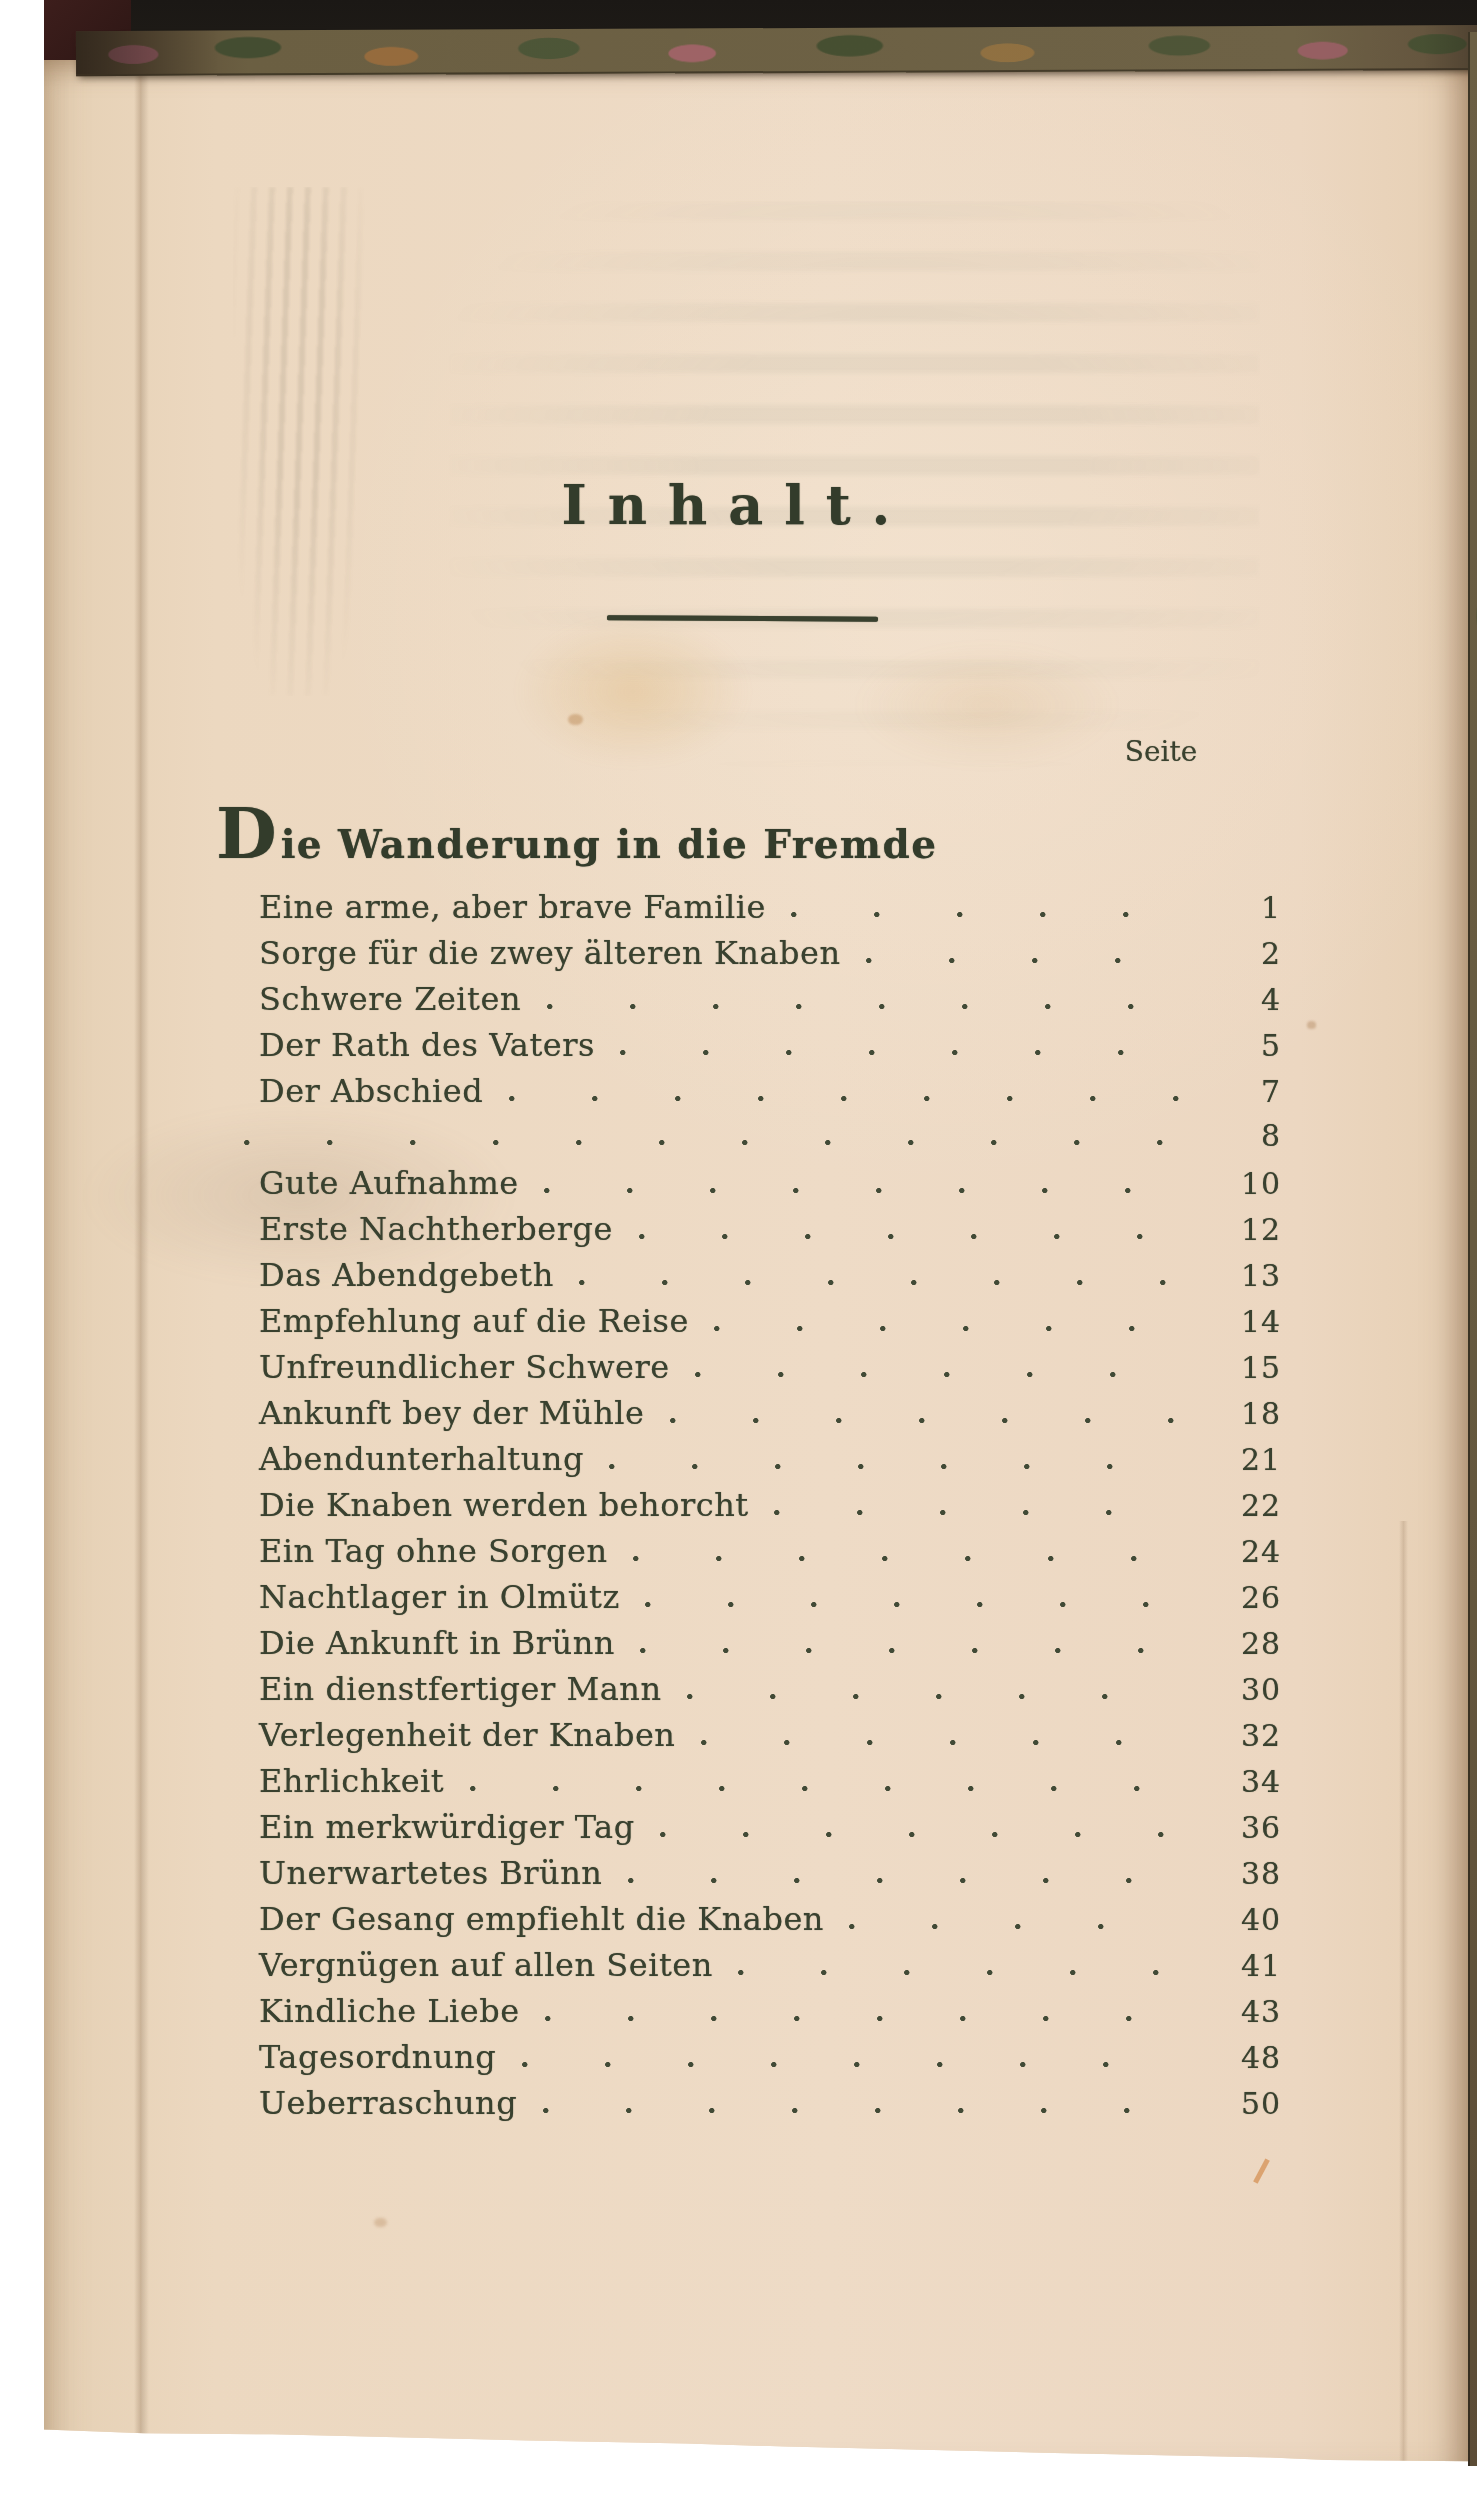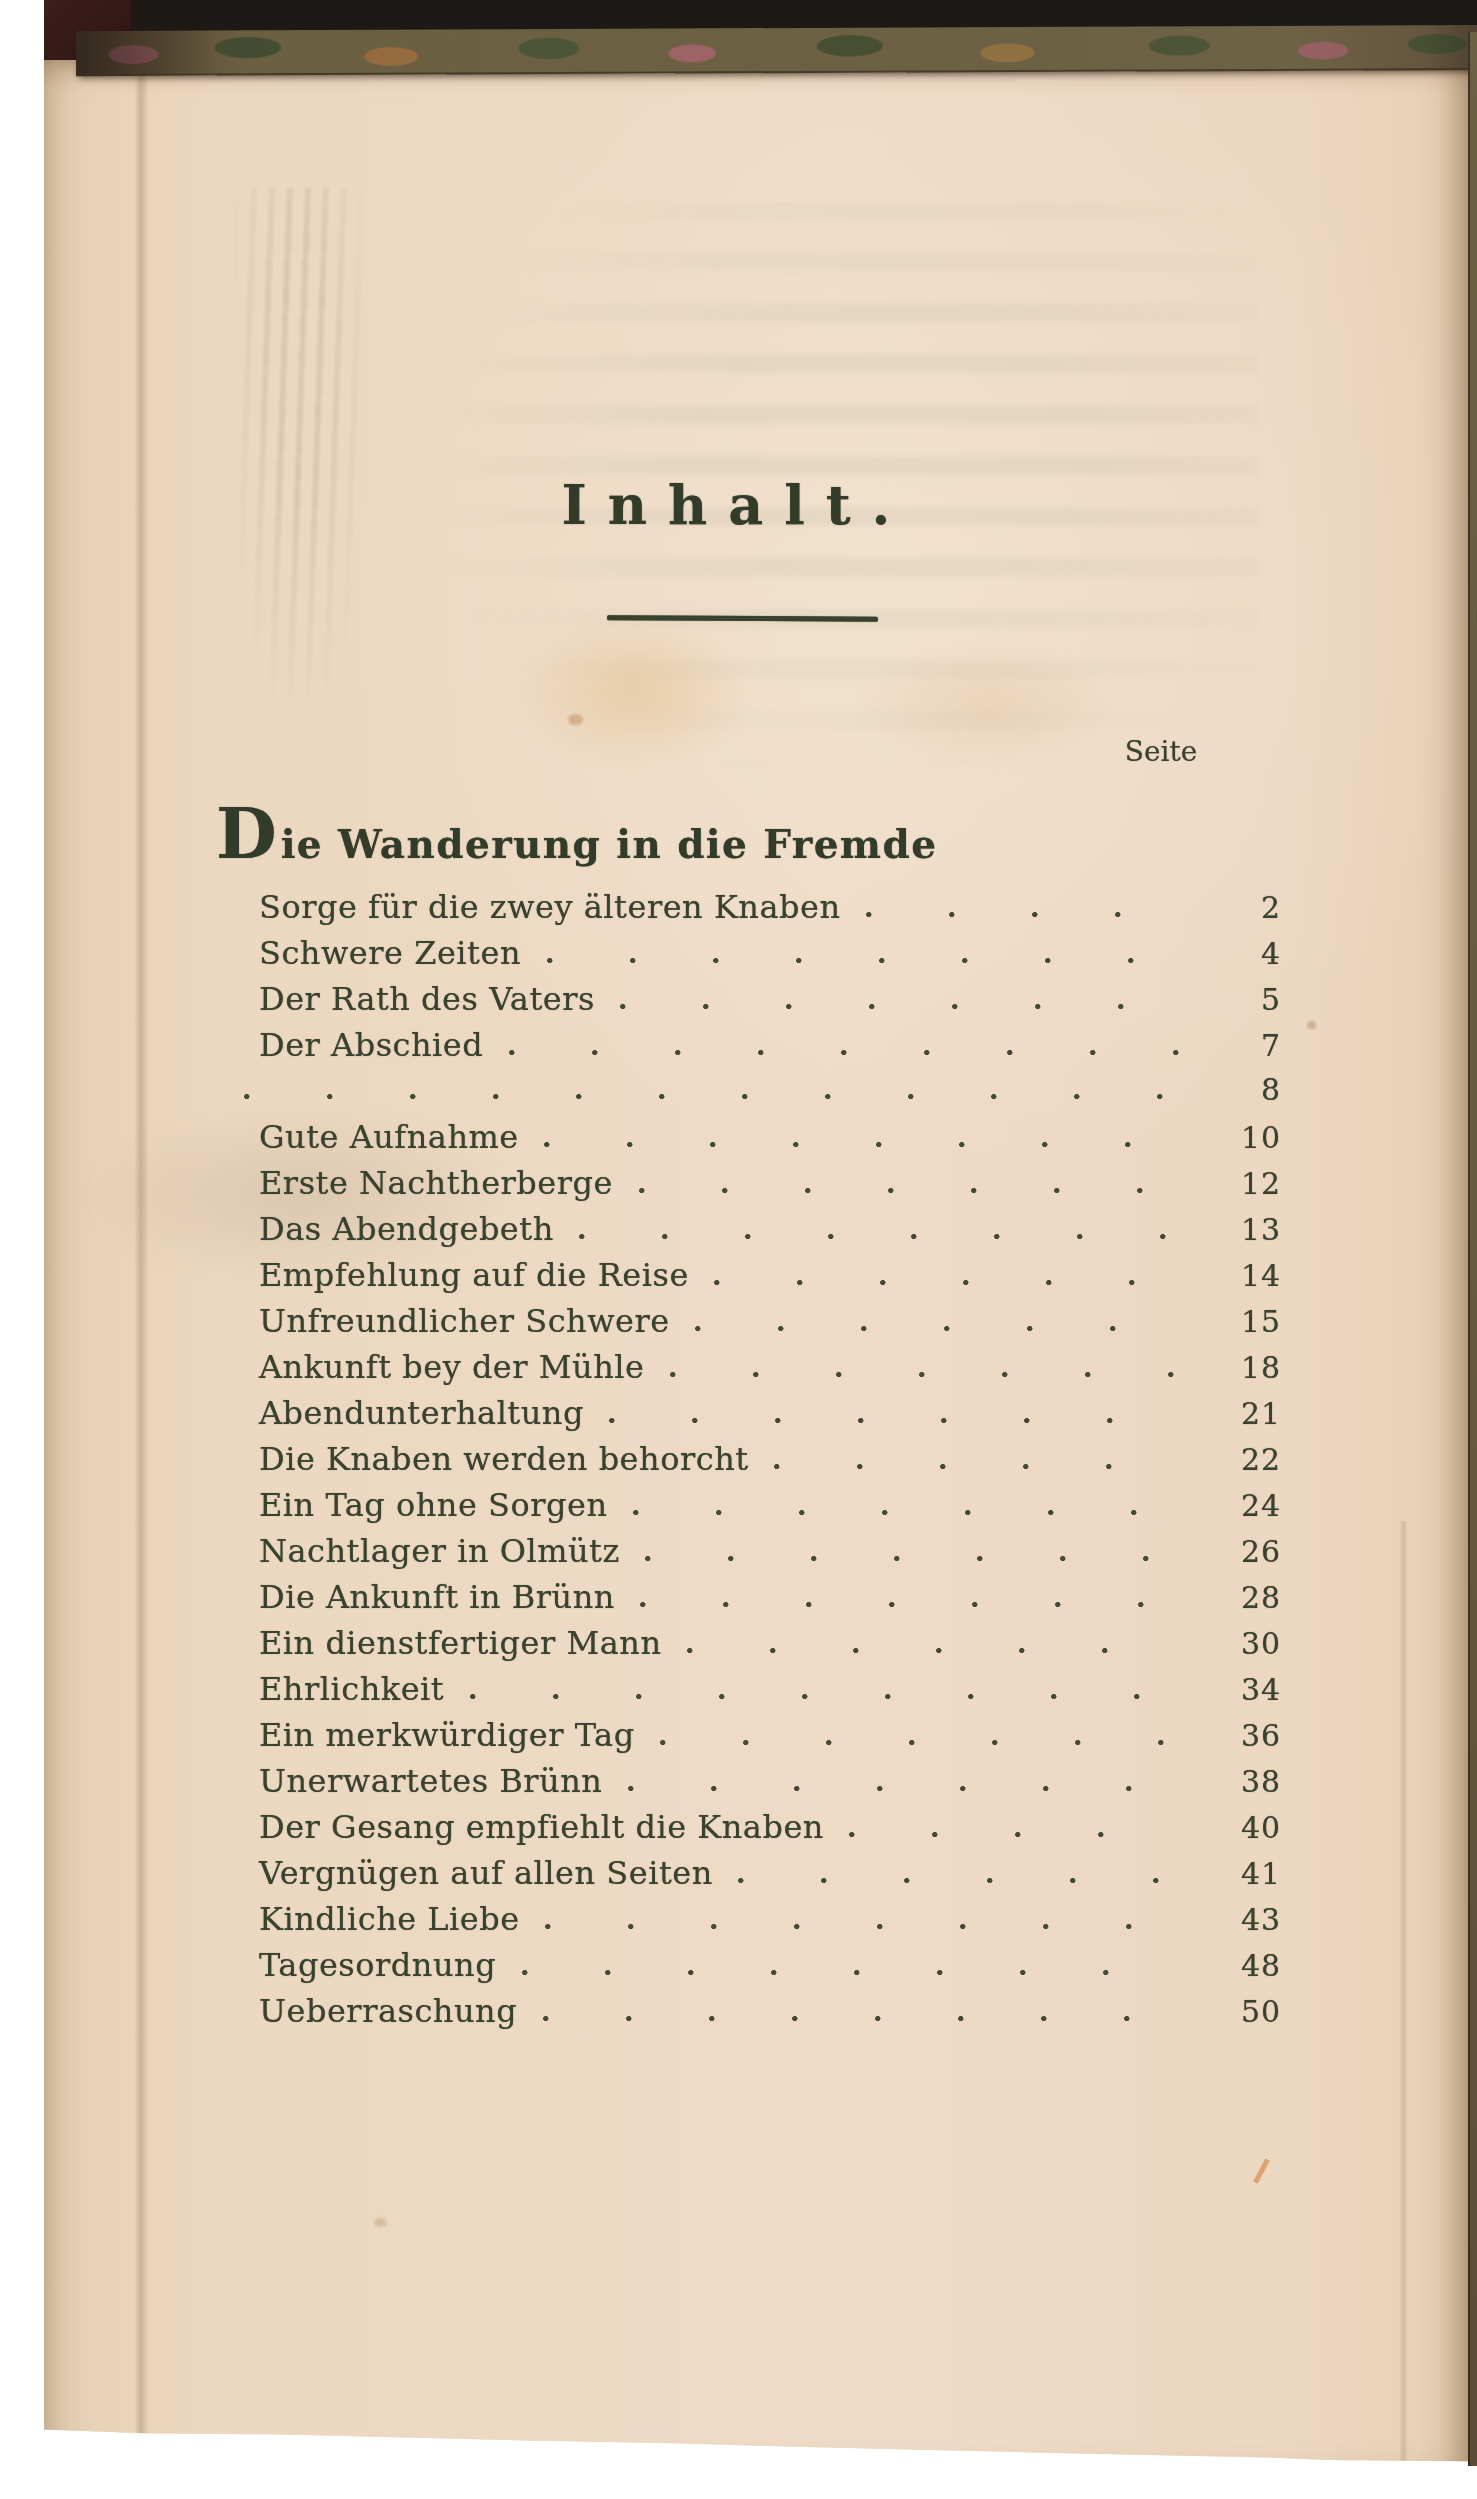--- a/index.html
+++ b/index.html
@@ -124,20 +124,25 @@
     <div class="crease-left"></div>
     <div class="crease-right"></div>
 
     <div class="title">Inhalt.</div>
     <div class="rule"></div>
     <div class="seite">Seite</div>
 
     <div class="toc">
       <h2 class="heading">Die Wanderung in die Fremde</h2>
       <div id="toc-rows">
+  <div class="toc-row">
+    <span class="toc-label">Eine arme, aber brave Familie</span>
+    <span class="toc-leader"></span>
+    <span class="toc-num">1</span>
+  </div>
 
   <div class="toc-row">
     <span class="toc-label">Sorge für die zwey älteren Knaben</span>
     <span class="toc-leader"></span>
     <span class="toc-num">2</span>
   </div>
 
   <div class="toc-row">
     <span class="toc-label">Schwere Zeiten</span>
     <span class="toc-leader"></span>
@@ -226,20 +231,25 @@
     <span class="toc-leader"></span>
     <span class="toc-num">28</span>
   </div>
 
   <div class="toc-row">
     <span class="toc-label">Ein dienstfertiger Mann</span>
     <span class="toc-leader"></span>
     <span class="toc-num">30</span>
   </div>
 
+  <div class="toc-row">
+    <span class="toc-label">Verlegenheit der Knaben</span>
+    <span class="toc-leader"></span>
+    <span class="toc-num">32</span>
+  </div>
 
   <div class="toc-row">
     <span class="toc-label">Ehrlichkeit</span>
     <span class="toc-leader"></span>
     <span class="toc-num">34</span>
   </div>
 
   <div class="toc-row">
     <span class="toc-label">Ein merkwürdiger Tag</span>
     <span class="toc-leader"></span>

